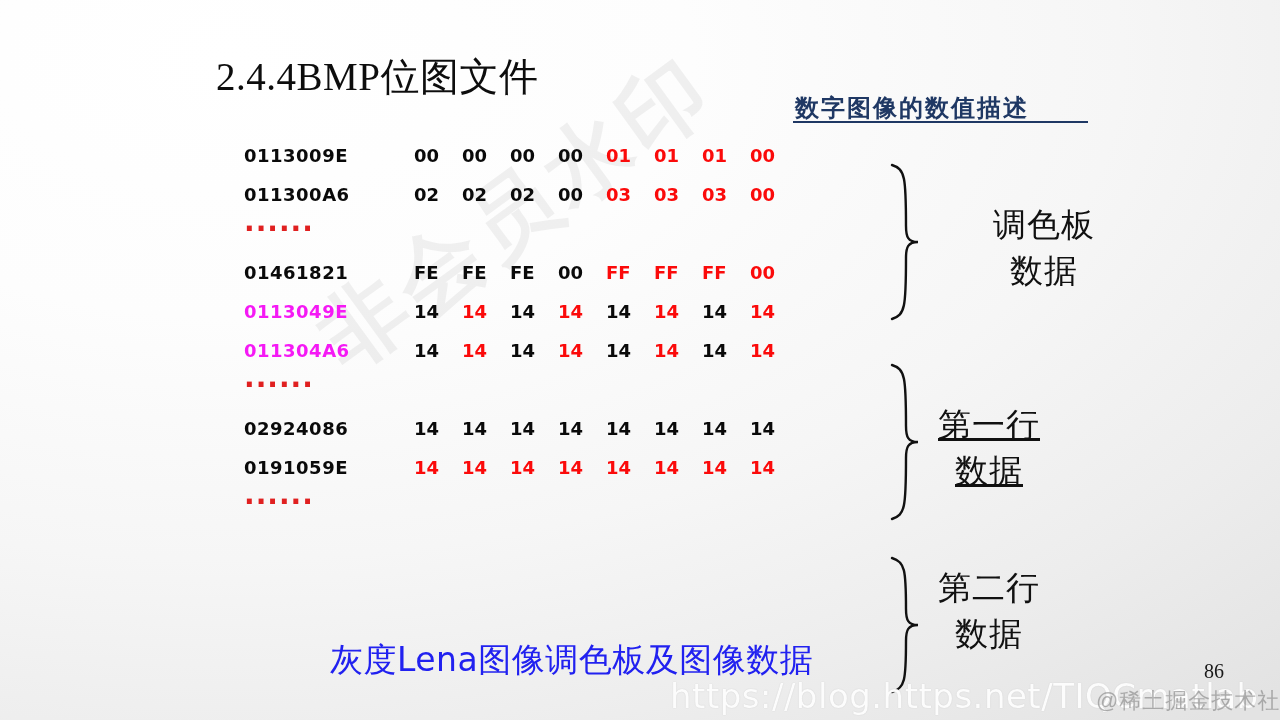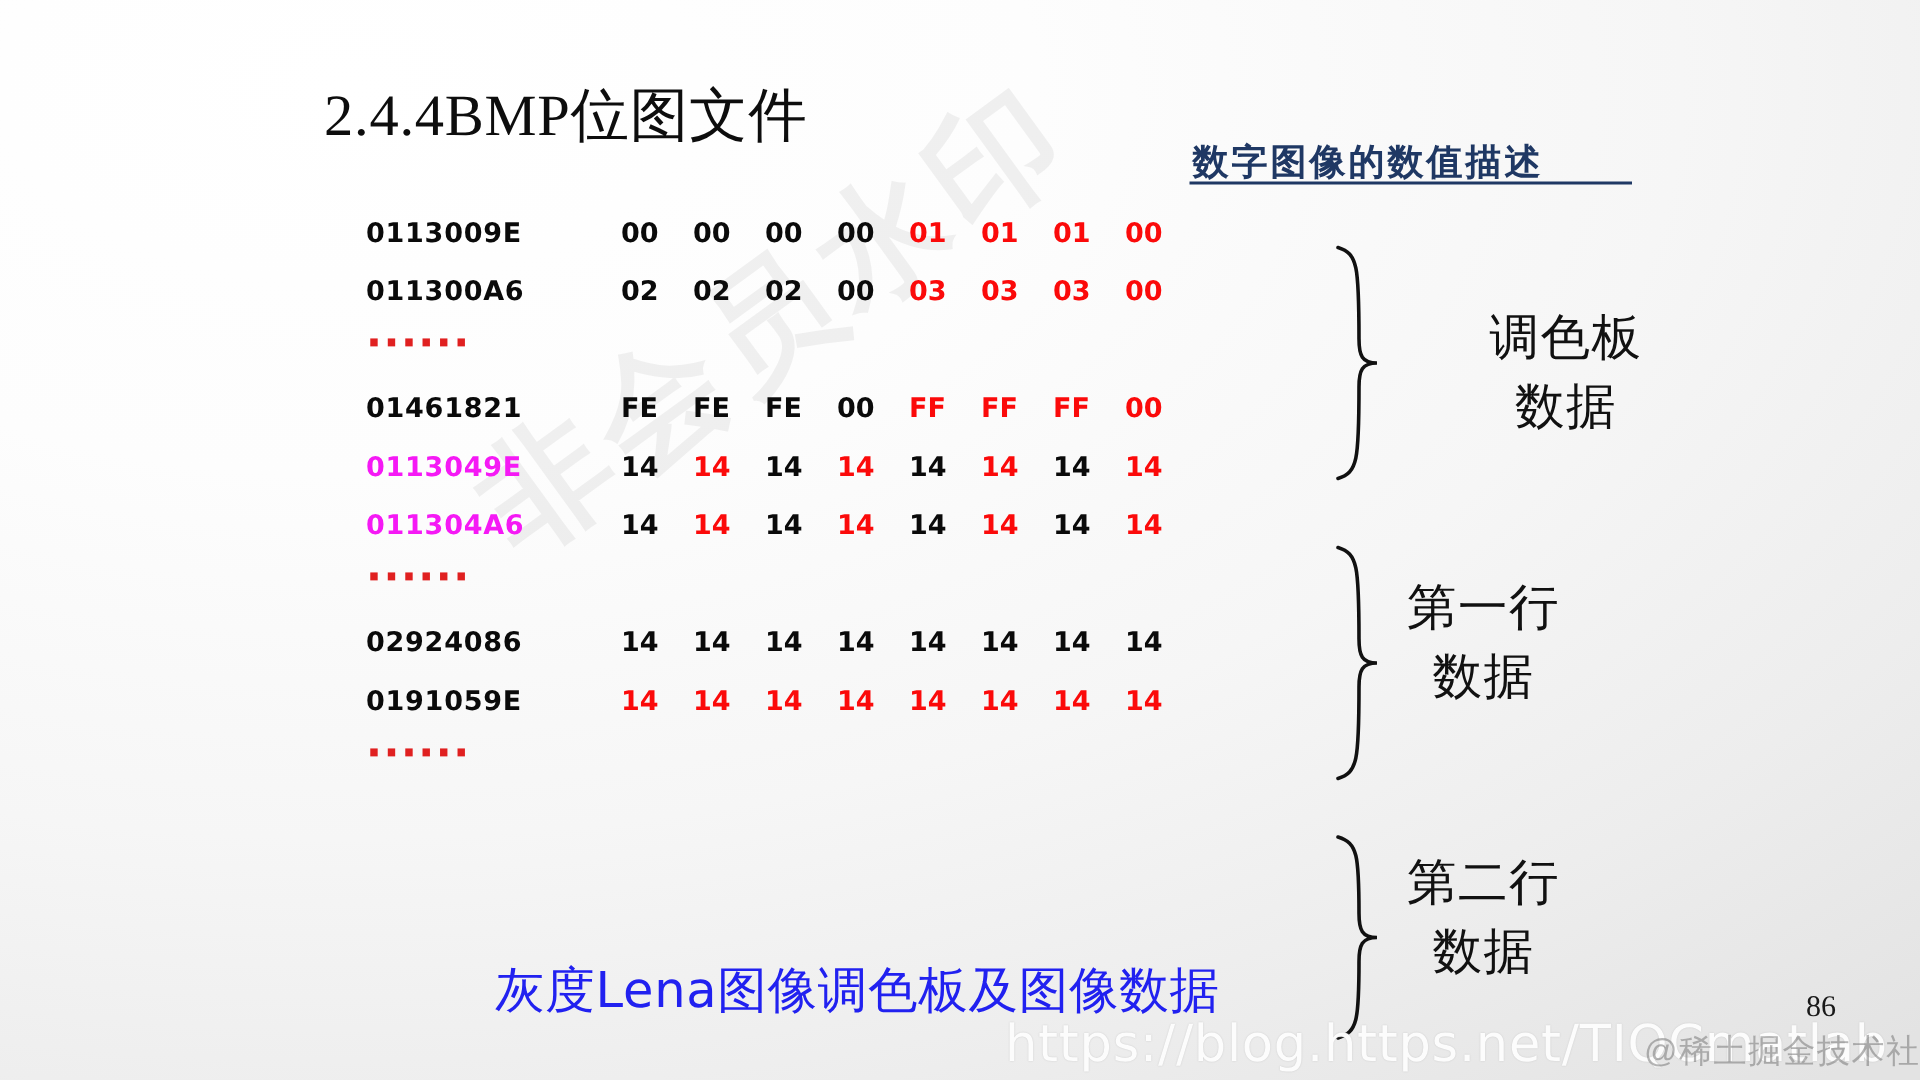--- a/index.html
+++ b/index.html
@@ -231,21 +231,21 @@
         <svg width="34" height="158" class="brace">
           <path d="M 4 2 C 17 6, 18 14, 18 63 C 18 74, 20 79, 30 79 C 20 79, 18 84, 18 95 C 18 144, 17 152, 4 156" fill="none" stroke="#111111" stroke-width="2.4" stroke-linecap="round"></path>
         </svg>
       </div>
       <div class="brace-label" style="left: 950px; top: 202px; margin-left: 43px;"><span class="l1">调色板</span><span class="l2">数据</span></div>
       <div class="brace-group" style="left: 888px; top: 363px;">
         <svg width="34" height="158" class="brace">
           <path d="M 4 2 C 17 6, 18 14, 18 63 C 18 74, 20 79, 30 79 C 20 79, 18 84, 18 95 C 18 144, 17 152, 4 156" fill="none" stroke="#111111" stroke-width="2.4" stroke-linecap="round"></path>
         </svg>
       </div>
-      <div class="brace-label" style="left: 938px; top: 382px;"><span class="l1">第一行</span><span class="l2">数据</span></div>
+      <div class="brace-label" style="left: 938px; top: 402px; text-decoration: underline;"><span class="l1">第一行</span><span class="l2">数据</span></div>
       <div class="brace-group" style="left: 888px; top: 556px;">
         <svg width="34" height="138" class="brace">
           <path d="M 4 2 C 17 6, 18 14, 18 53 C 18 64, 20 69, 30 69 C 20 69, 18 74, 18 85 C 18 124, 17 132, 4 136" fill="none" stroke="#111111" stroke-width="2.4" stroke-linecap="round"></path>
         </svg>
       </div>
       <div class="brace-label" style="left: 938px; top: 565px;"><span class="l1">第二行</span><span class="l2">数据</span></div>
     </div>
 
   <div class="caption">灰度Lena图像调色板及图像数据</div>
 

